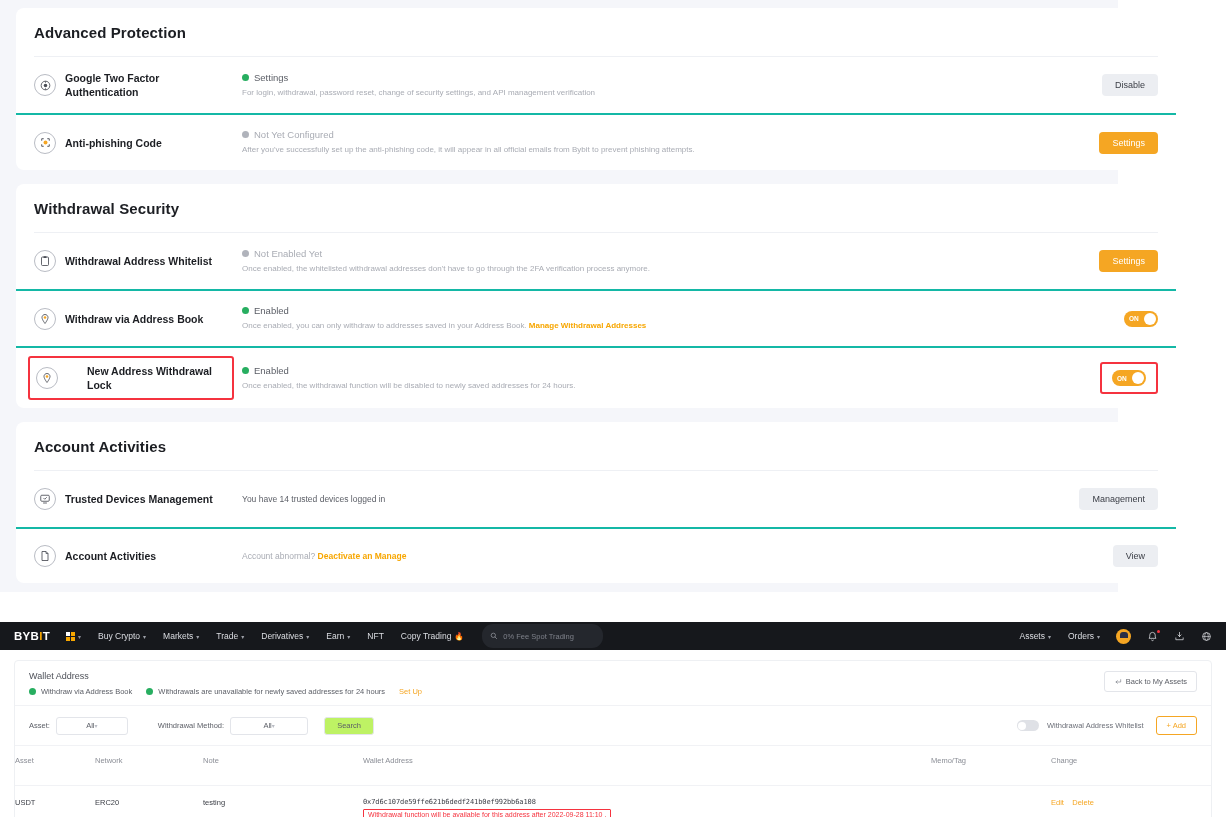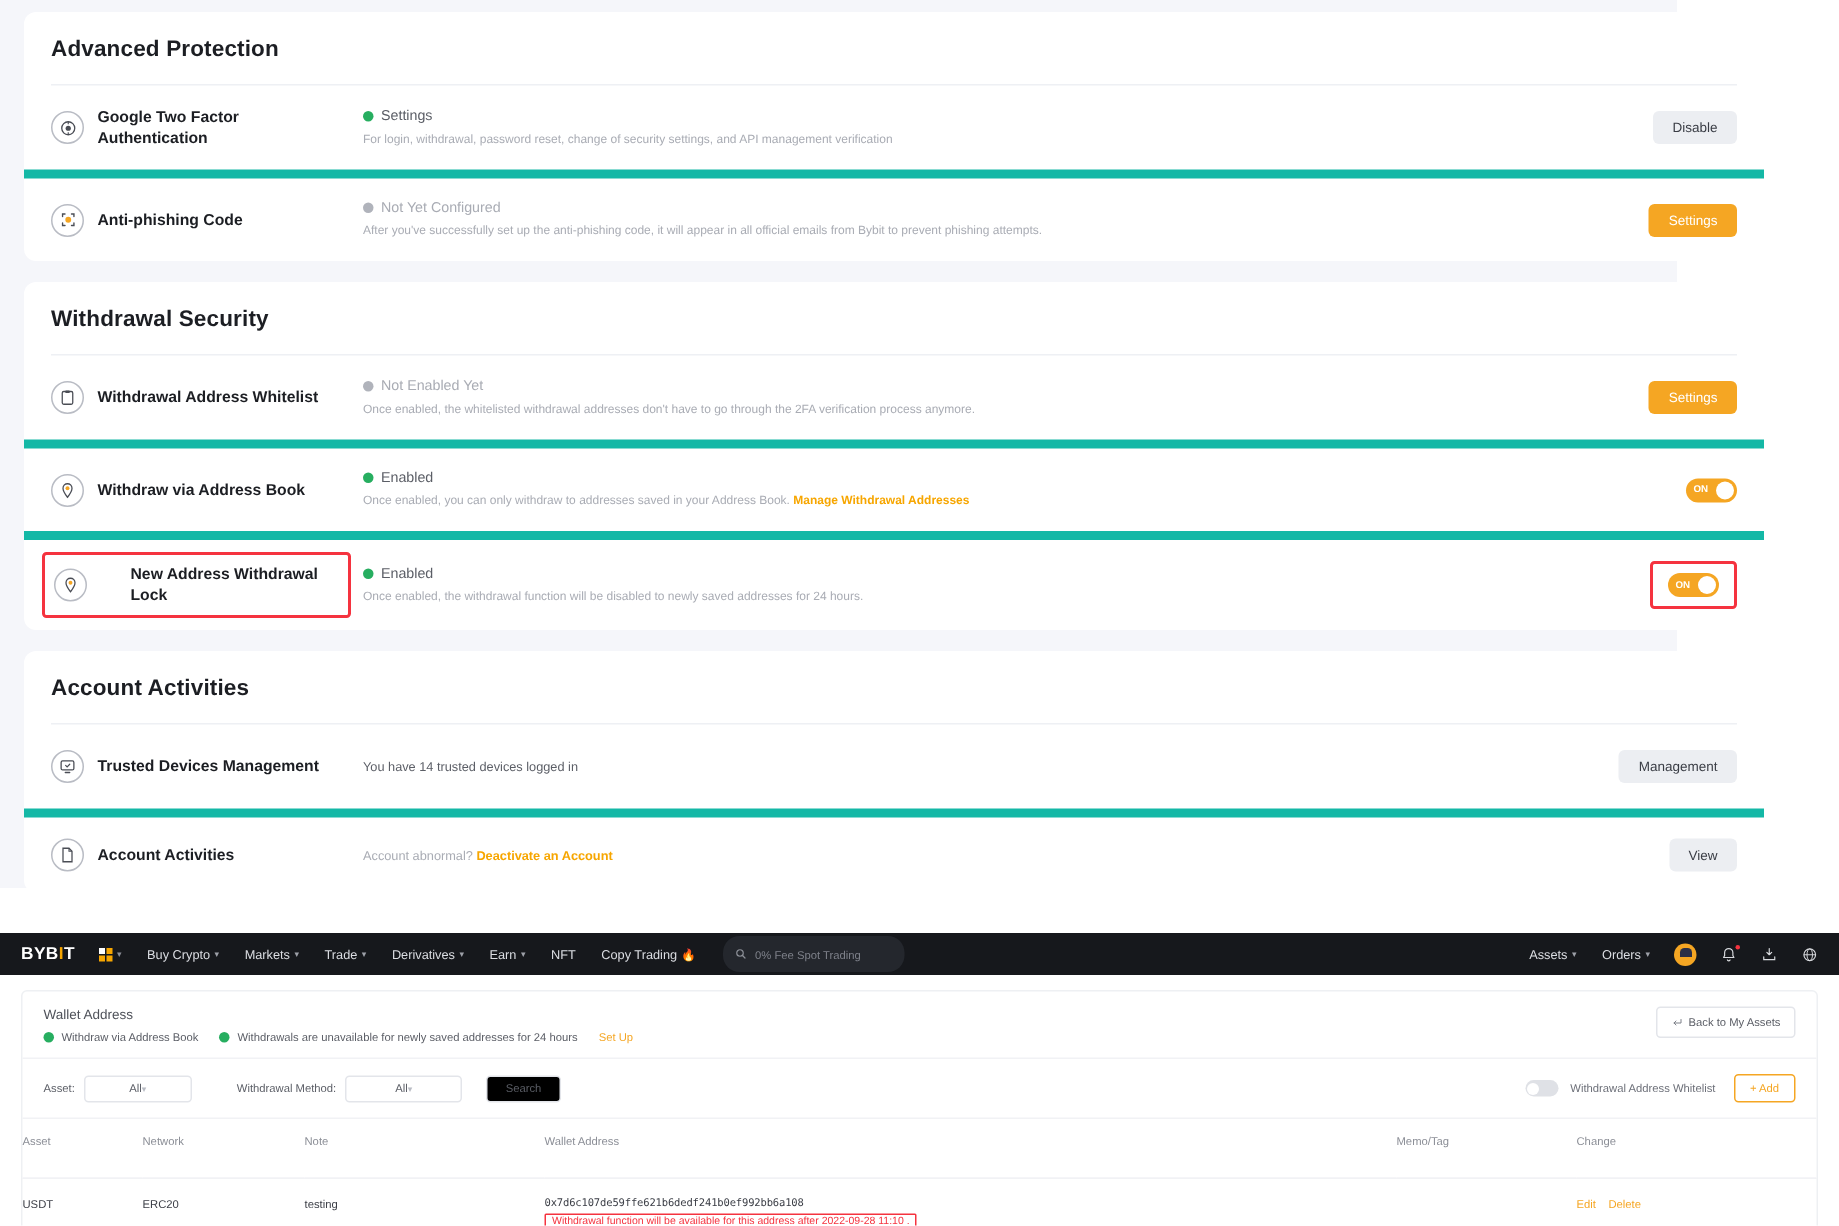--- a/index.html
+++ b/index.html
@@ -29,21 +29,21 @@
     padding: 16px 0 15px 18px;
     letter-spacing: .1px;
   }
   .divider { height:1px; background:#eef0f4; margin:0 18px; }
 
   .row {
     display: flex; align-items: center;
     padding: 14px 18px 14px 18px;
     min-height: 56px;
   }
-  .row + .row { border-top: 6px solid #14b8a6; }
+  .row + .row { border-top: 2px solid #14b8a6; }
   .row-left { display:flex; align-items:center; width: 200px; flex:0 0 200px; }
   .ricon {
     width: 22px; height: 22px; border-radius: 50%;
     border: 1px solid #b9bcc4;
     display:flex; align-items:center; justify-content:center;
     flex: 0 0 22px; margin-right: 9px;
     color:#4a4d55;
   }
   .ricon svg { display:block; }
   .rname { font-size: 10.5px; font-weight: bold; color:#1c1e23; line-height: 14px; }
@@ -118,21 +118,21 @@
   .filters { display:flex; align-items:center; padding:10px 14px; border-bottom:1px solid #f1f2f5; }
   .flabel { font-size:7.5px; color:#5b5e66; margin-right:6px; }
   .select {
     border:1px solid #e3e5ea; border-radius:3px; height:18px; width:72px;
     display:flex; align-items:center; justify-content:center;
     padding:0 6px; font-size:7.5px; color:#5b5e66; cursor:pointer; background:#fff;
   }
   .select.wide { width:78px; }
   .chev { color:#b9bcc4; font-size:6px; }
   .btn-search {
-    border:1px solid #e3e5ea; background:#000000; border-radius:3px; height:18px;
+    border:1px solid #e3e5ea; background:#bef264; border-radius:3px; height:18px;
     font-size:7.5px; color:#5b5e66; padding:0 12px; margin-left:16px; font-family:inherit; cursor:pointer;
   }
   .toggle-off { width:22px; height:11px; border-radius:6px; background:#dfe1e6; display:flex; align-items:center; padding:0 1.5px; cursor:pointer; }
   .toggle-off .knob { width:8px; height:8px; border-radius:50%; background:#fff; }
   .wl-label { font-size:7.5px; color:#6d7079; margin-left:8px; }
   .btn-add {
     border:1px solid #f5a623; color:#f5a623; background:#fff; border-radius:3px;
     font-size:7.5px; padding:4px 10px; margin-left:12px; font-family:inherit; cursor:pointer;
   }
   table.addr { width:100%; border-collapse:collapse; }
@@ -322,21 +322,21 @@
           <span class="ricon">
             <svg width="12" height="12" viewBox="0 0 24 24">
                 <path d="M6 3h8l4 4v14H6z" fill="none" stroke="#4a4d55" stroke-width="1.7"></path>
                 <path d="M14 3v4h4" fill="none" stroke="#4a4d55" stroke-width="1.5"></path>
               </svg>
           </span>
           <span class="rname">Account Activities</span>
         </div>
         <div class="row-mid">
           <div style="font-size:8.5px;color:#a9acb4;">
-            <span>Account abnormal? </span><span class="link-amber">Deactivate an Account</span>
+            <span>Account abnormal? </span><span class="link-amber">Deactivate an Manage</span>
           </div>
         </div>
         <div class="row-right">
           <button class="btn-grey">View</button>
         </div>
       </div>
     </div>
   </div>
 
   <div class="app">

